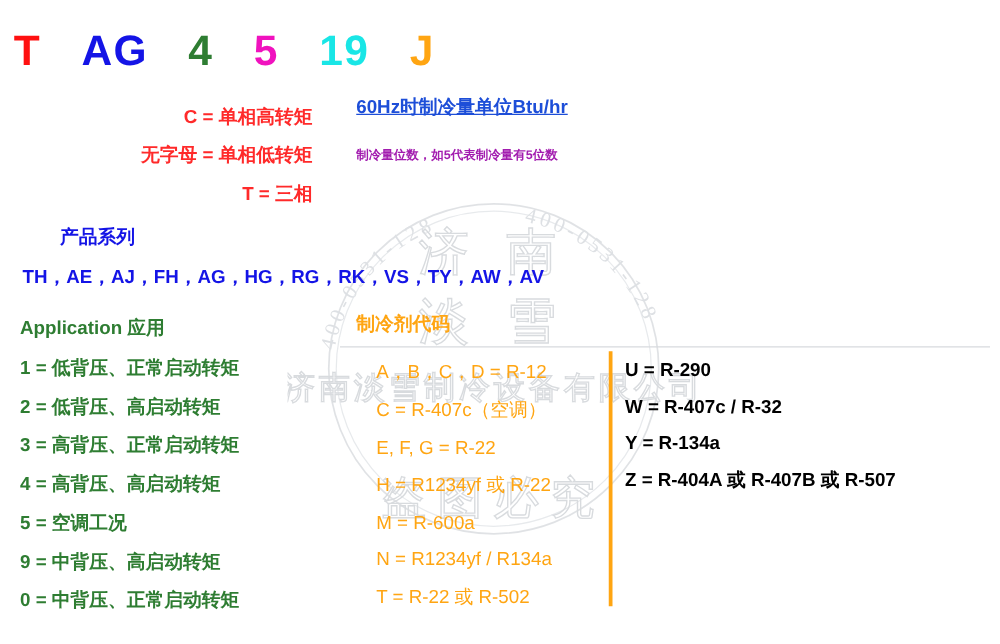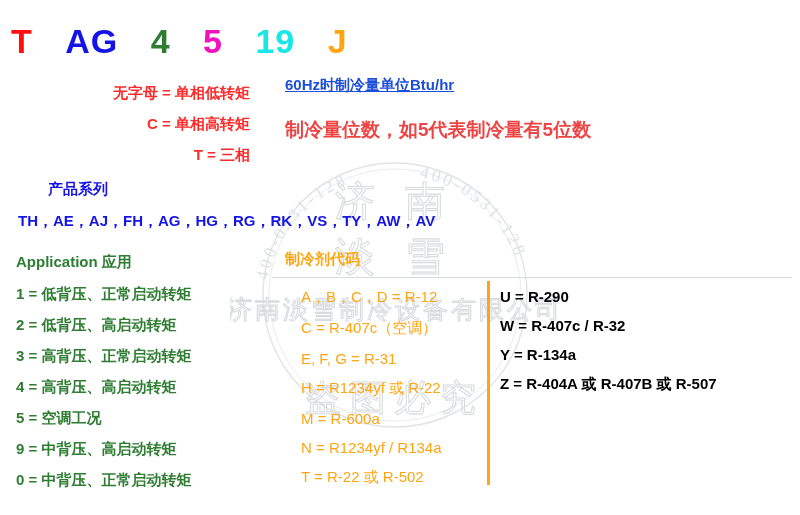--- a/index.html
+++ b/index.html
@@ -45,21 +45,21 @@
   .blk{position:absolute;white-space:nowrap;}
   .row{white-space:nowrap;}
 
   
   #motor{left:0;top:84px;width:250px;text-align:right;color:#ff2a2a;
          font-size:15px;font-weight:bold;}
   #motor .row{margin-bottom:12px;}
 
   
   #cap-unit{left:285px;top:76px;color:#1d4ed8;font-size:15px;font-weight:bold;text-decoration:underline;}
-  #cap-digits{left:285px;top:117px;color:#ef4444;font-size:19px;font-weight:bold;}
+  #cap-digits{left:285px;top:117px;color:#a21caf;font-size:10px;font-weight:bold;}
 
   
   #series{left:18px;top:180px;color:#1414e6;font-size:15px;font-weight:bold;}
   #series .ttl{margin-bottom:13px;margin-left:30px;}
 
   
   #app{left:16px;top:253px;color:#2e7d32;font-size:15px;font-weight:bold;}
   #app .ttl{margin-bottom:13px;}
   #app .row{margin-bottom:12px;}
 
@@ -104,22 +104,22 @@
 <div id="code-line">
   <span class="c-red">T</span>
   <span class="c-blue">AG</span>
   <span class="c-green">4</span>
   <span class="c-magenta">5</span>
   <span class="c-cyan">19</span>
   <span class="c-orange">J</span>
 </div>
 
 <div class="blk" id="motor">
+  <div class="row">C = 单相高转矩</div>
   <div class="row">无字母 = 单相低转矩</div>
-  <div class="row">C = 单相高转矩</div>
   <div class="row">T = 三相</div>
 </div>
 
 <div class="blk" id="cap-unit">60Hz时制冷量单位Btu/hr</div>
 <div class="blk" id="cap-digits">制冷量位数，如5代表制冷量有5位数</div>
 
 <div class="blk" id="series">
   <div class="ttl">产品系列</div>
   <div class="row">TH，AE，AJ，FH，AG，HG，RG，RK，VS，TY，AW，AV</div>
 </div>
@@ -135,21 +135,21 @@
   <div class="row">0 = 中背压、正常启动转矩</div>
 </div>
 
 <div class="blk" id="ref-title">制冷剂代码</div>
 <div id="ref-rule"></div>
 <div id="ref-div"></div>
 
 <div class="blk" id="ref-col-a">
   <div class="row">A，B，C，D = R-12</div>
   <div class="row">C = R-407c（空调）</div>
-  <div class="row">E, F, G = R-31</div>
+  <div class="row">E, F, G = R-22</div>
   <div class="row">H = R1234yf 或 R-22</div>
   <div class="row">M = R-600a</div>
   <div class="row">N = R1234yf / R134a</div>
   <div class="row">T = R-22 或 R-502</div>
 </div>
 
 <div class="blk" id="ref-col-b">
   <div class="row">U = R-290</div>
   <div class="row">W = R-407c / R-32</div>
   <div class="row">Y = R-134a</div>

